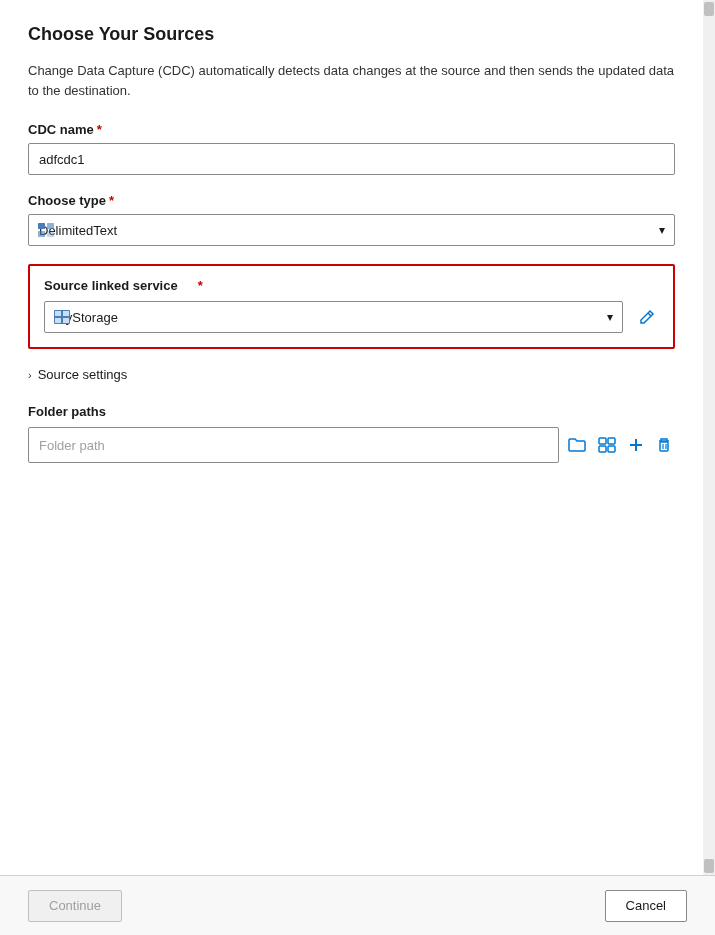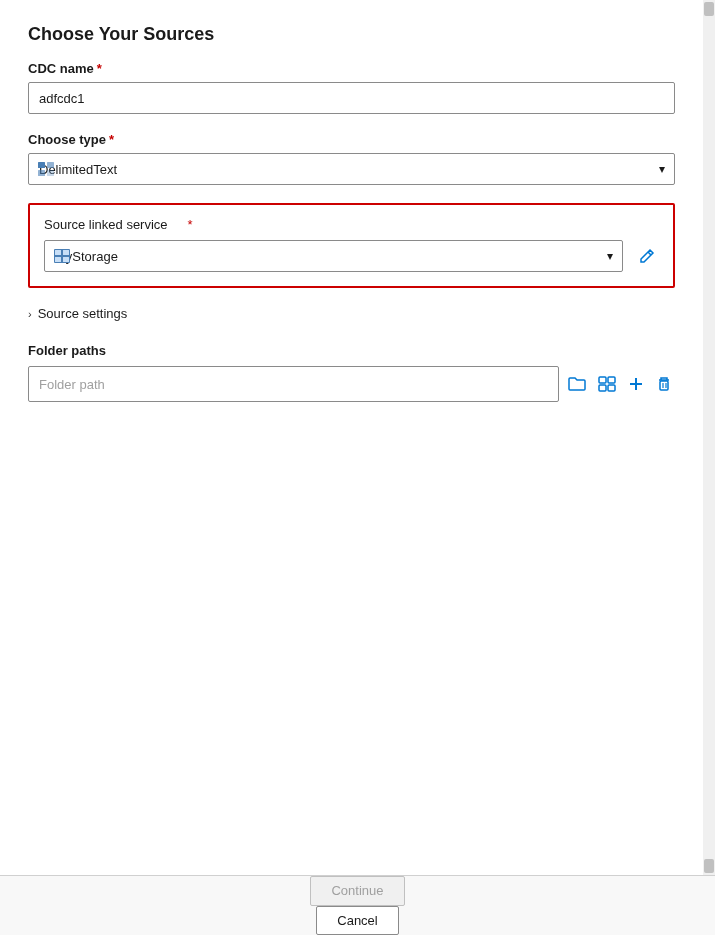--- a/index.html
+++ b/index.html
@@ -156,21 +156,21 @@
 
     .source-linked-service-container {
       border: 2px solid #cc0000;
       border-radius: 2px;
       padding: 12px 14px 14px 14px;
       margin-bottom: 18px;
     }
 
     .linked-service-label {
       font-size: 13px;
-      font-weight: 400;
+      font-weight: 700;
       color: #1a1a1a;
       margin-bottom: 8px;
       display: flex;
       align-items: center;
       gap: 20px;
     }
 
     .linked-service-row {
       display: flex;
       align-items: center;
@@ -258,21 +258,20 @@
     }
 
     .bottom-bar {
       height: 60px;
       background: #f8f8f8;
       border-top: 1px solid #d0d0d0;
       display: flex;
       align-items: center;
       justify-content: space-between;
       padding: 0 28px;
-      flex-direction: column;
     }
 
     .continue-btn {
       height: 32px;
       padding: 0 20px;
       background: #f0f0f0;
       border: 1px solid #c0c0c0;
       border-radius: 2px;
       font-size: 13px;
       color: #a0a0a0;
@@ -298,20 +297,21 @@
   <div class="scrollbar-right">
     <div class="scrollbar-thumb-top"></div>
     <div class="scrollbar-track"></div>
     <div class="scrollbar-thumb-bottom"></div>
   </div>
 
   <div class="main-content">
 
     <h1 class="page-title">Choose Your Sources</h1>
 
+    <p class="description">Change Data Capture (CDC) automatically detects data changes at the source and then sends the updated data to the destination.</p>
 
     <div class="form-group">
       <div class="form-label">
         <span>CDC name</span>
         <span class="required-star">*</span>
       </div>
       <input type="text" class="form-input" value="adfcdc1" style="">
     </div>
 
     <div class="form-group">

